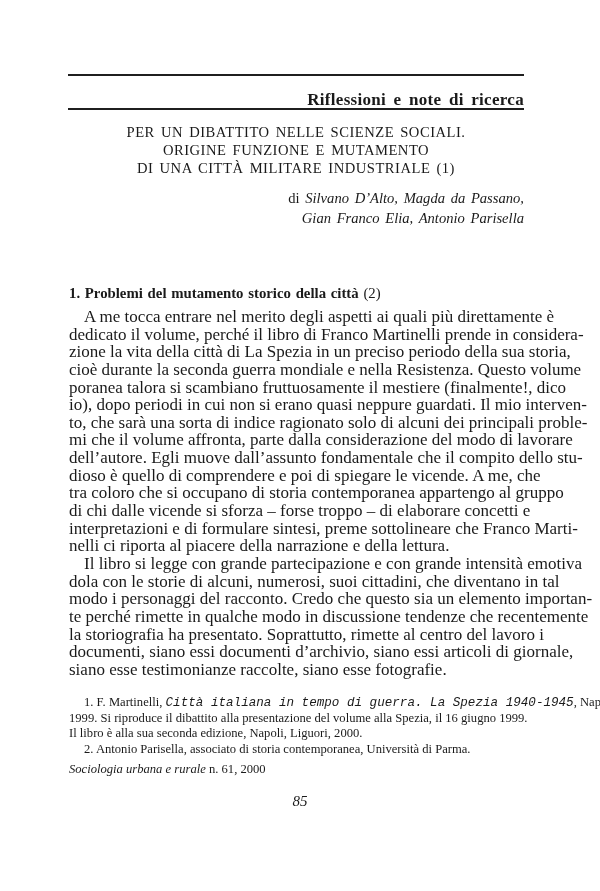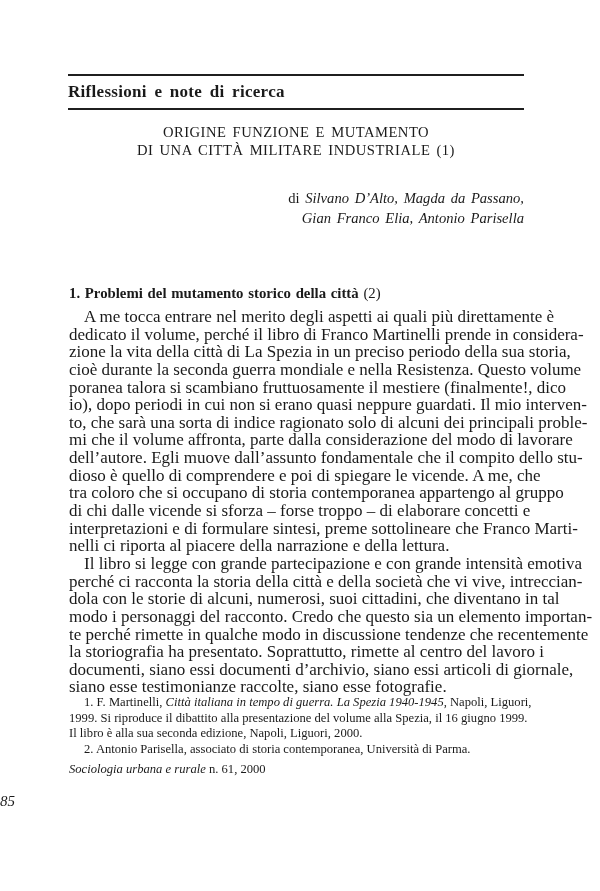--- a/index.html
+++ b/index.html
@@ -1,48 +1,49 @@
 <!DOCTYPE html>
 <html><head>
 <meta charset="utf-8">
 <style>
   html, body { margin: 0; padding: 0; background: #ffffff; }
   body { width: 600px; height: 891px; position: relative; overflow: hidden;
          font-family: "Liberation Serif", "DejaVu Serif", serif; color: #1a1a1a; }
   .rule { position: absolute; left: 68px; width: 456px; height: 2px; background: #1f1f1f; }
-  .section-head { position: absolute; left: 68px; width: 456px; top: 82px; text-align: left;
+  .section-head { position: absolute; left: 68px; width: 456px; top: 90px; text-align: right;
                   font-weight: bold; font-size: 17px; letter-spacing: 0.3px; word-spacing: 3px; }
   .title-block { position: absolute; left: 68px; width: 456px; top: 123px; text-align: center;
                  font-size: 14.6px; line-height: 18px; letter-spacing: 0.5px; word-spacing: 2px; }
   .authors { position: absolute; left: 68px; width: 456px; top: 188px; text-align: right;
              font-size: 14.6px; line-height: 20px; word-spacing: 2px; }
   .authors i { font-style: italic; }
   .h1 { position: absolute; left: 69px; top: 285px; font-weight: bold; font-size: 14.8px; word-spacing: 1px; }
   .h1 .num-ref { font-weight: normal; }
   .body { position: absolute; left: 69px; width: 455px; top: 308px;
           font-size: 17px; line-height: 17.65px; }
   .line { display: block; text-align: justify; text-align-last: justify; white-space: nowrap; height: 17.65px; }
   .line.last { text-align-last: left; }
   .line.indent { padding-left: 15px; }
   .notes { position: absolute; left: 69px; width: 455px; top: 695px; font-size: 12.6px; line-height: 15.5px; }
   .notes .line { height: 15.5px; }
-  .notes i { font-style: italic; }
+  .notes i { font-style: italic; font-family: Liberation Mono, monospace; }
   .journal { position: absolute; left: 69px; top: 762px; font-size: 12.6px; }
   .journal i { font-style: italic; text-align: center; }
-  .pageno { position: absolute; left: 0; width: 600px; top: 793px; text-align: left;
+  .pageno { position: absolute; left: 0; width: 600px; top: 793px; text-align: center;
             font-style: italic; font-size: 15px; }
 </style>
 </head>
 <body>
 
 <div class="rule" style="top:74px;"></div>
 <div class="section-head">Riflessioni e note di ricerca</div>
 <div class="rule" style="top:108px;"></div>
 
 <div class="title-block">
+  <div>PER UN DIBATTITO NELLE SCIENZE SOCIALI.</div>
   <div>ORIGINE FUNZIONE E MUTAMENTO</div>
   <div>DI UNA CITTÀ MILITARE INDUSTRIALE (1)</div>
 </div>
 
 <div class="authors">
   <div><span>di</span> <i>Silvano D’Alto, Magda da Passano,</i></div>
   <div><i>Gian Franco Elia, Antonio Parisella</i></div>
 </div>
 
 <div class="h1">
@@ -62,21 +63,20 @@
     <span class="line">mi che il volume affronta, parte dalla considerazione del modo di lavorare</span>
     <span class="line">dell’autore. Egli muove dall’assunto fondamentale che il compito dello stu-</span>
     <span class="line">dioso è quello di comprendere e poi di spiegare le vicende. A me, che</span>
     <span class="line">tra coloro che si occupano di storia contemporanea appartengo al gruppo</span>
     <span class="line">di chi dalle vicende si sforza – forse troppo – di elaborare concetti e</span>
     <span class="line">interpretazioni e di formulare sintesi, preme sottolineare che Franco Marti-</span>
     <span class="line last">nelli ci riporta al piacere della narrazione e della lettura.</span>
   </div>
   <div>
     <span class="line indent">Il libro si legge con grande partecipazione e con grande intensità emotiva</span>
-    <span class="line">perché ci racconta la storia della città e della società che vi vive, intreccian-</span>
     <span class="line">dola con le storie di alcuni, numerosi, suoi cittadini, che diventano in tal</span>
     <span class="line">modo i personaggi del racconto. Credo che questo sia un elemento importan-</span>
     <span class="line">te perché rimette in qualche modo in discussione tendenze che recentemente</span>
     <span class="line">la storiografia ha presentato. Soprattutto, rimette al centro del lavoro i</span>
     <span class="line">documenti, siano essi documenti d’archivio, siano essi articoli di giornale,</span>
     <span class="line last">siano esse testimonianze raccolte, siano esse fotografie.</span>
   </div>
 </div>
 
 <div class="notes">

